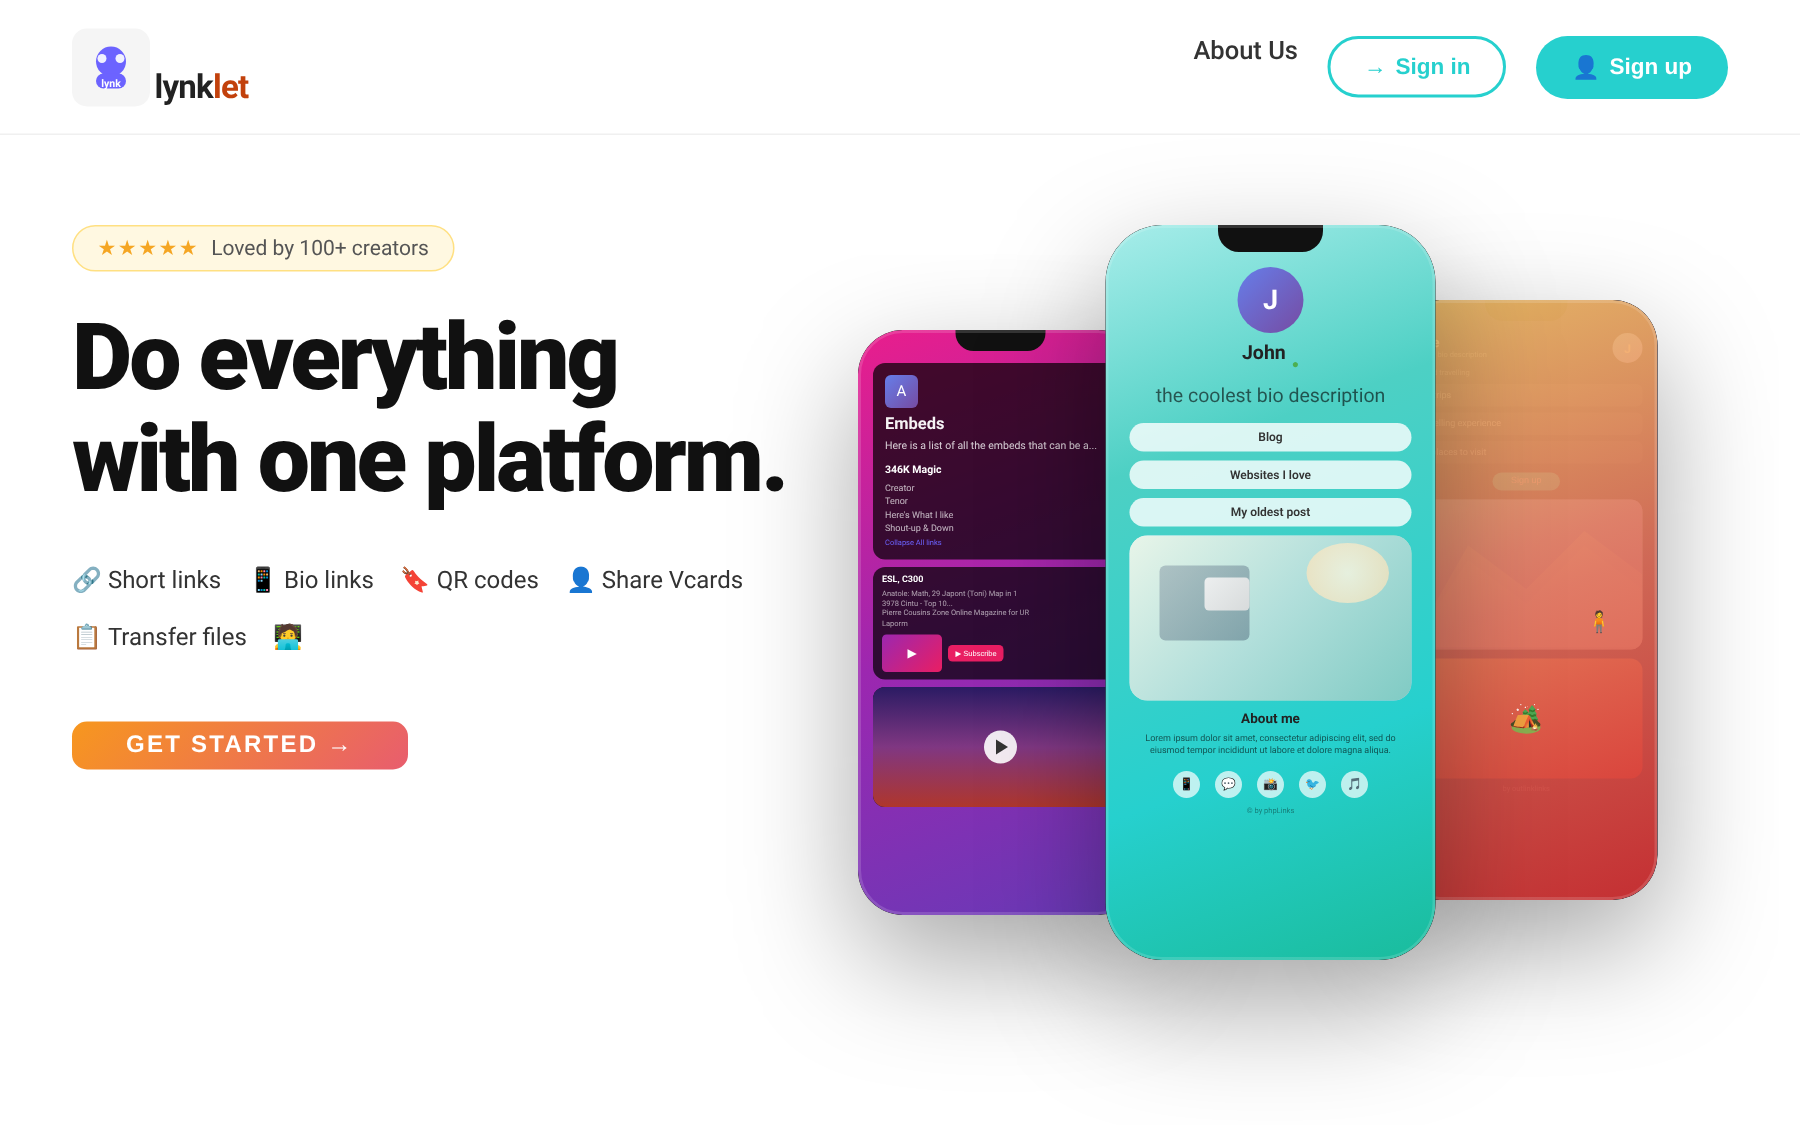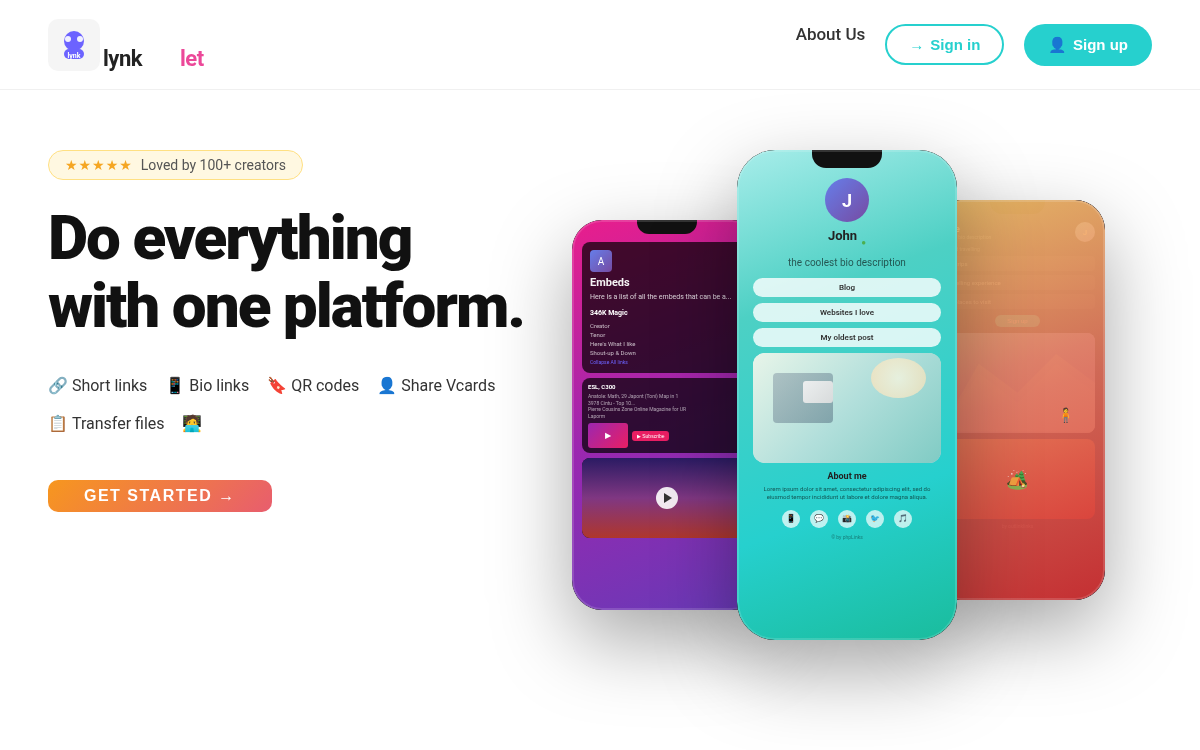--- a/index.html
+++ b/index.html
@@ -36,21 +36,21 @@
       align-items: center;
       justify-content: center;
       font-size: 28px;
     }
     .logo-text {
       font-size: 22px;
       font-weight: 700;
       color: #222;
       letter-spacing: -0.5px;
     }
-    .logo-text span { color: #ec4899; margin-left: 38px; }
+    .logo-text span { color: #c2410c; }
     .nav-right {
       display: flex;
       align-items: flex-start;
       gap: 20px;
     }
     .nav-about {
       font-size: 17px;
       color: #333;
       cursor: pointer;
       font-weight: 500;
@@ -322,21 +322,21 @@
     .avatar-letter { color: #fff; font-size: 18px; font-weight: 700; }
     .profile-name {
       color: #222;
       font-size: 13px;
       font-weight: 700;
       margin-bottom: 14px;
     }
     .online-dot { color: #4caf50; font-size: 8px; }
     .profile-desc {
       color: rgba(0,0,0,0.6);
-      font-size: 10px;
+      font-size: 13px;
       margin-bottom: 10px;
     }
     .link-btn {
       background: rgba(255,255,255,0.8);
       border-radius: 20px;
       padding: 5px 0;
       text-align: center;
       color: #333;
       font-size: 8px;
       font-weight: 600;

